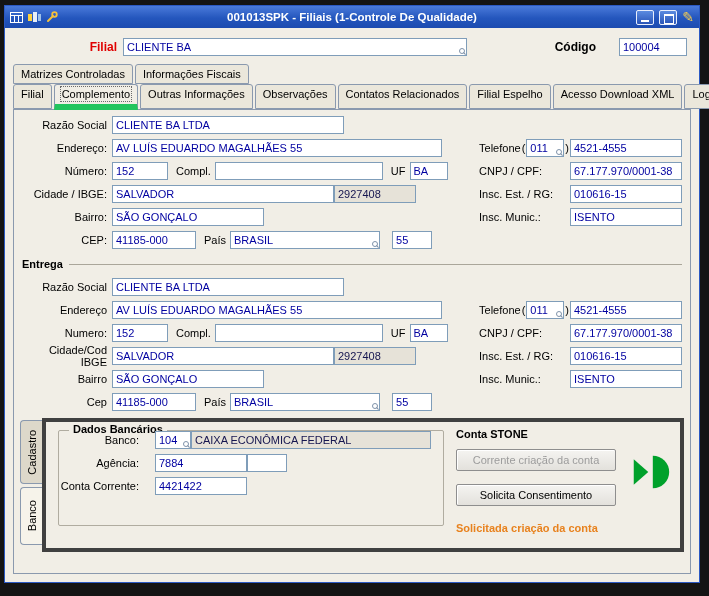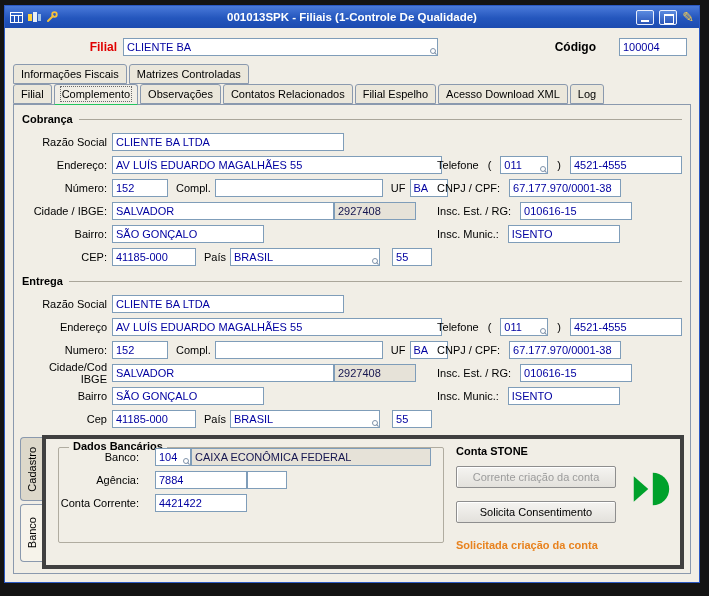--- a/index.html
+++ b/index.html
@@ -30,46 +30,46 @@
   
   .fi { height:18px; border:1px solid #7f9db9; background:#fff; color:#0000A0;
         font:11px "Liberation Sans", sans-serif; padding:0 3px; }
   .ro { background:#e6e2d8; color:#15154f; }
   .fw { position:relative; display:inline-flex; }
   .mag { position:absolute; right:1px; bottom:1px; width:7px; height:7px; }
   .mag::before { content:""; position:absolute; left:0; top:0; width:4px; height:4px;
                  border:1px solid #7f93aa; border-radius:50%; }
   .mag::after { content:""; position:absolute; right:0; bottom:1px; width:3px; height:1px;
                 background:#7f93aa; transform:rotate(45deg); }
-  .w36{width:36px} .w40{width:40px} .w46{width:48px} .w56{width:56px} .w68{width:68px}
+  .w36{width:36px} .w40{width:40px} .w46{width:38px} .w56{width:56px} .w68{width:68px}
   .w84{width:84px} .w106{width:112px} .w116{width:92px} .w150{width:150px} .w152{width:152px}
   .w168{width:168px} .w222{width:222px} .w232{width:232px} .w240{width:240px}
-  .w300{width:315px} .w330{width:330px} .w82{width:82px} .w38{width:38px}
+  .w300{width:344px} .w330{width:330px} .w82{width:82px} .w38{width:38px}
   
   .tabstrip { padding:4px 8px 0 8px; }
   .trow { display:flex; }
   .tab { font-size:11px; padding:3px 7px; background:#ebe7db; border:1px solid #8a99ae;
          border-radius:3px 3px 0 0; margin-right:2px; white-space:nowrap; color:#000; }
   .trow2 { position:relative; z-index:2; }
-  .tab.active { background:#f1eee6; border-bottom:1px solid #22c55e; margin-bottom:-1px;
+  .tab.active { background:#f1eee6; border-bottom:6px solid #22c55e; margin-bottom:-1px;
                 padding-bottom:4px; }
   .tab.active .lbl { outline:1px dotted #6a6a6a; outline-offset:1px; }
   
   .panel { flex:1; margin:0 8px 8px 8px; border:1px solid #8a99ae; background:#f1eee6;
            padding:4px 6px; position:relative; }
   .gtitle { display:flex; align-items:center; height:16px; margin:2px 2px 4px 2px;
             font-weight:bold; font-size:11px; }
   .gtitle .line { flex:1; border-top:1px solid #aaa69a; margin-left:6px; }
   .rows { position:relative; }
   .frow { display:flex; align-items:center; height:21px; margin-bottom:2px; font-size:11px; }
   .flabel { width:92px; text-align:right; padding-right:5px; }
   .inlbl { padding:0 4px 0 8px; }
   .rcol { position:absolute; top:23px; right:2px; }
-  .rrow { display:flex; justify-content:flex-start; align-items:center; height:21px;
-          margin-bottom:2px; font-size:11px; gap:9px; }
+  .rrow { display:flex; justify-content:space-between; align-items:center; height:21px;
+          margin-bottom:2px; font-size:11px; gap:1px; }
   .rlbl { text-align:right; }
   
   .bottom { display:flex; margin-top:6px; height:134px; }
   .vtabs { width:22px; display:flex; flex-direction:column; padding-top:2px; gap:3px; }
   .vtab { border:1px solid #8a99ae; border-right:none; border-radius:4px 0 0 4px;
           background:#ddd8ca; display:flex; align-items:center; justify-content:center; font-size:11px; }
   .vtab span { writing-mode:vertical-rl; transform:rotate(180deg); }
   .vtab.cad { height:64px; }
   .vtab.ban { height:58px; background:#f6f3ea; }
   .bpanel { flex:1; border:4px solid #404040; background:#f1eee6; position:relative; }
@@ -132,41 +132,38 @@
     <span class="fw">
       <input class="fi w300" value="CLIENTE BA" style="">
       <span class="mag"></span>
     </span>
     <span class="hdr-codigo-label">Código</span>
     <input class="fi w68" value="100004" style="">
   </div>
 
   <div class="tabstrip">
     <div class="trow trow1">
+      <span class="tab"><span class="lbl">Matrizes Controladas</span></span>
       <span class="tab"><span class="lbl">Informações Fiscais</span></span>
-      <span class="tab"><span class="lbl">Matrizes Controladas</span></span>
     </div>
     <div class="trow trow2">
       <span class="tab"><span class="lbl">Filial</span></span>
       <span class="tab active"><span class="lbl">Complemento</span></span>
+      <span class="tab"><span class="lbl">Outras Informações</span></span>
       <span class="tab"><span class="lbl">Observações</span></span>
       <span class="tab"><span class="lbl">Contatos Relacionados</span></span>
       <span class="tab"><span class="lbl">Filial Espelho</span></span>
       <span class="tab"><span class="lbl">Acesso Download XML</span></span>
       <span class="tab"><span class="lbl">Log</span></span>
     </div>
   </div>
 
   <div class="panel">
 
     <div>
-      <div class="gtitle">
-            <span>Cobrança</span>
-            <span class="line"></span>
-          </div>
       <div class="rows">
         <div class="frow">
           <span class="flabel">Razão Social</span>
           <input class="fi w232" value="CLIENTE BA LTDA" style="">
         </div>
         <div class="frow">
           <span class="flabel">Endereço:</span>
           <input class="fi w330" value="AV LUÍS EDUARDO MAGALHÃES 55" style="">
         </div>
         <div class="frow">

